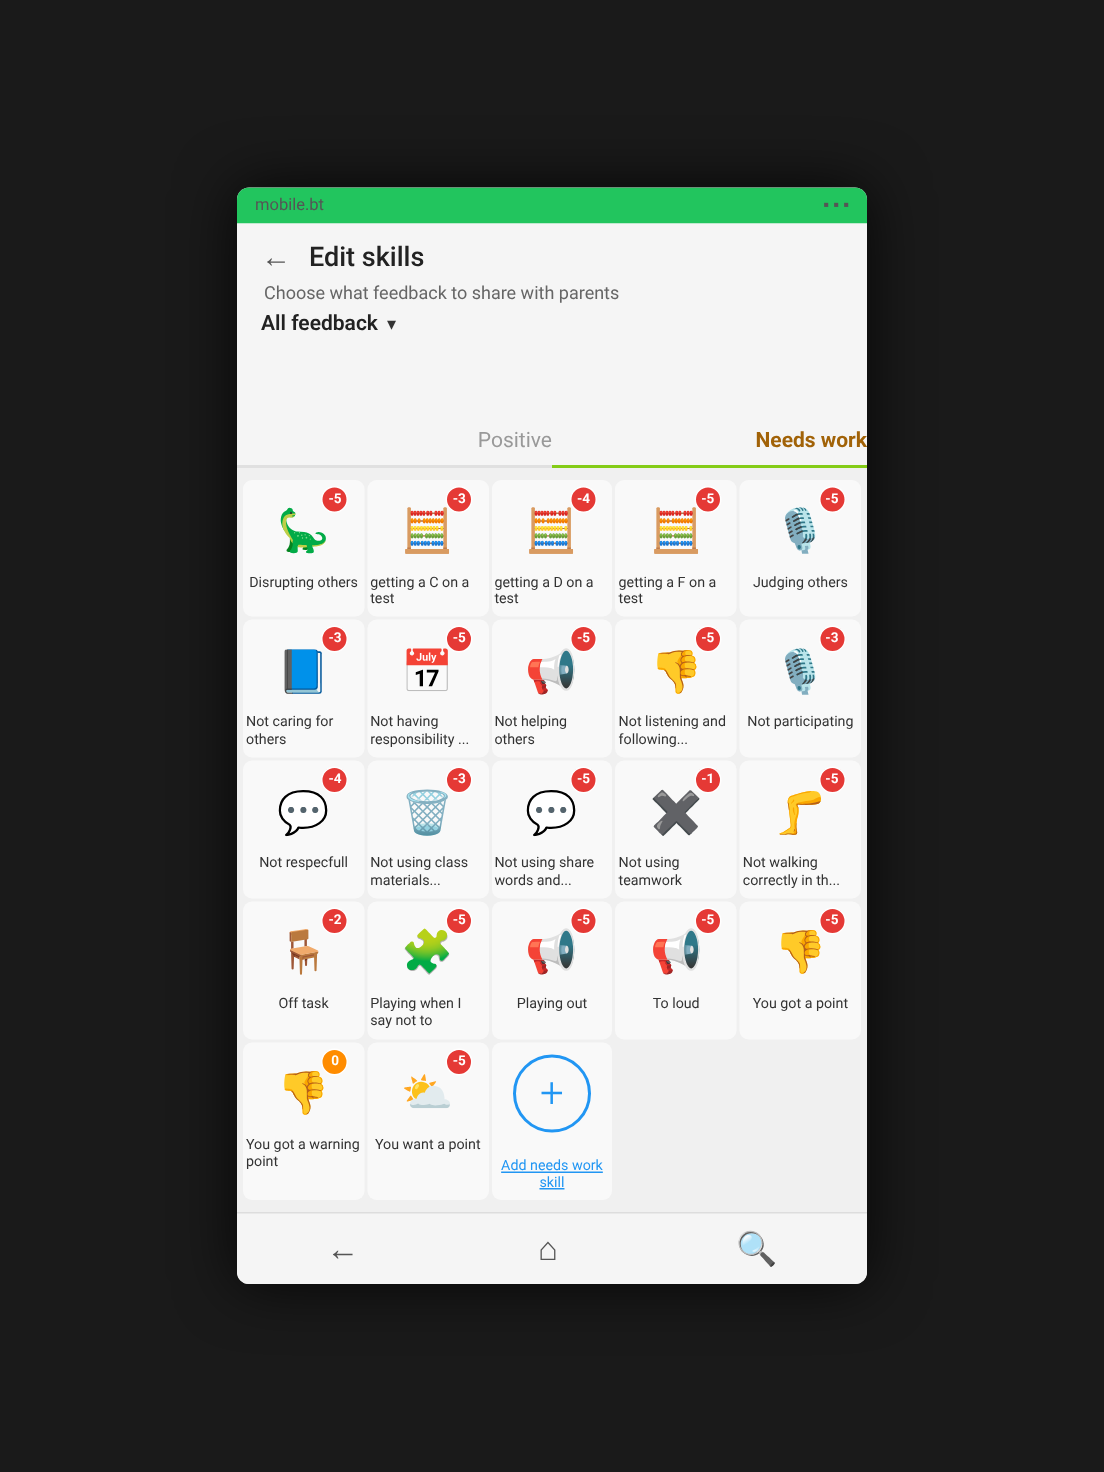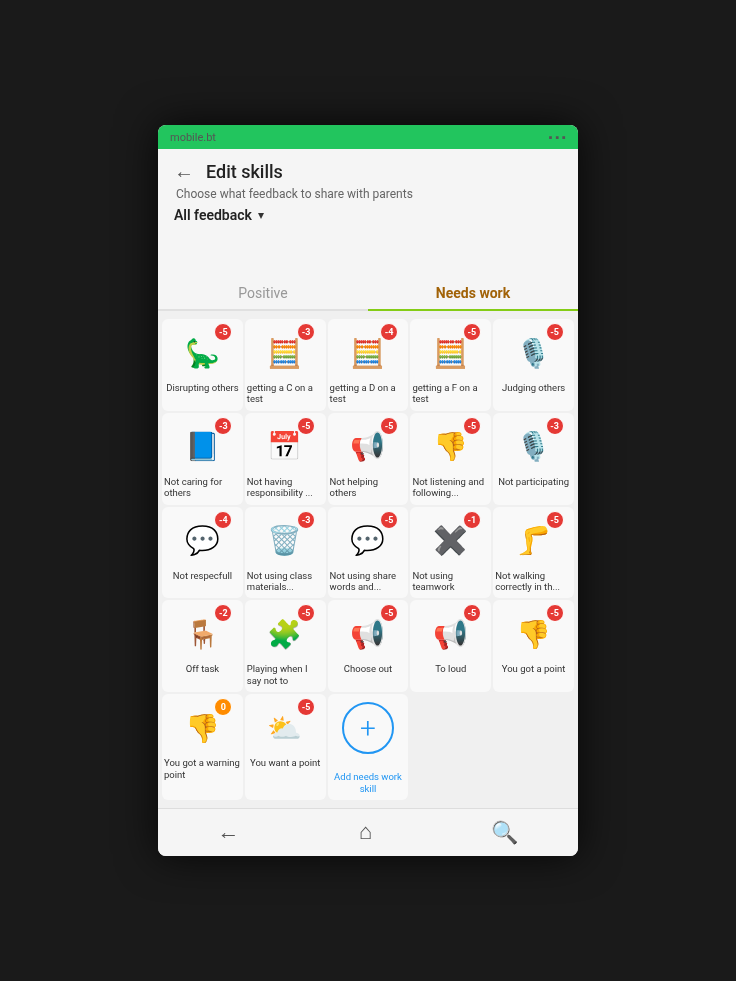--- a/index.html
+++ b/index.html
@@ -68,21 +68,21 @@
     .filter-arrow {
       font-size: 12px;
       color: #333;
     }
     .tabs-row {
       display: flex;
       border-bottom: 2px solid #e0e0e0;
     }
     .tab {
       flex: 1;
-      text-align: center;
+      text-align: right;
       padding: 8px 0;
       font-size: 14px;
       color: #999;
       cursor: pointer;
       margin-top: 40px;
     }
     .tab.active {
       color: #a16207;
       border-bottom: 2px solid #84cc16;
       margin-bottom: -2px;
@@ -152,20 +152,21 @@
       font-size: 28px;
       font-weight: 300;
       cursor: pointer;
     }
     .add-skill-label {
       color: #2196F3;
       font-size: 9.5px;
       text-align: center;
       line-height: 1.2;
       margin-top: 17px;
+      text-decoration: underline;
     }
     .nav-bar {
       background: #f5f5f5;
       height: 48px;
       display: flex;
       align-items: center;
       justify-content: space-around;
       border-top: 1px solid #ddd;
     }
     .nav-btn {
@@ -319,21 +320,21 @@
           <span style="font-size: 28px;">🧩</span>
           <span class="badge">-5</span>
         </div>
         <div class="skill-label">Playing when I say not to</div>
       </div>
       <div class="skill-item">
         <div class="skill-icon">
           <span style="font-size: 28px;">📢</span>
           <span class="badge">-5</span>
         </div>
-        <div class="skill-label">Choose out</div>
+        <div class="skill-label">Playing out</div>
       </div>
       <div class="skill-item">
         <div class="skill-icon">
           <span style="font-size: 28px;">📢</span>
           <span class="badge">-5</span>
         </div>
         <div class="skill-label">To loud</div>
       </div>
       <div class="skill-item">
         <div class="skill-icon">

